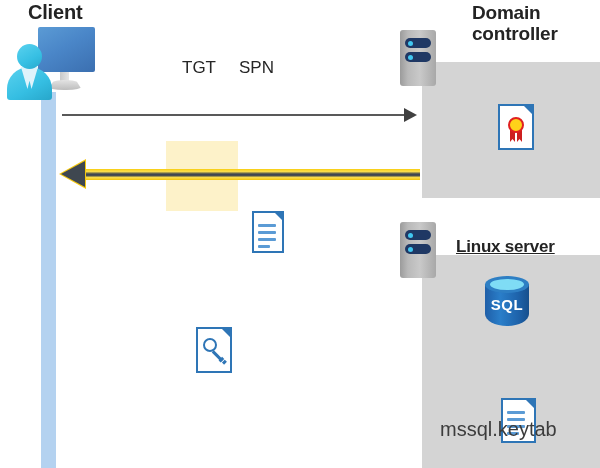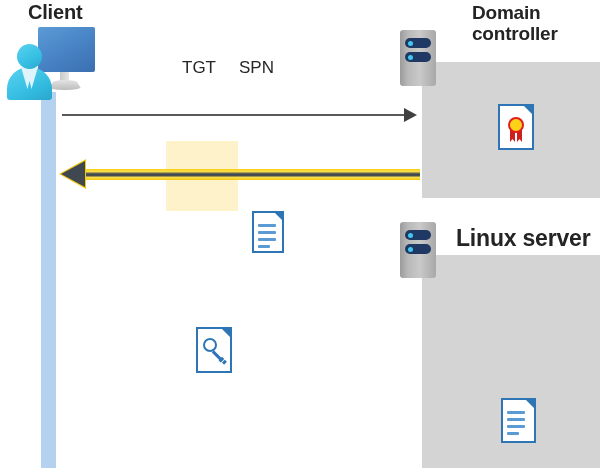--- a/index.html
+++ b/index.html
@@ -13,21 +13,21 @@
   
   .abs{position:absolute;}
 
   
   .title{
     font-weight:bold;color:#242424;letter-spacing:-0.2px;
     line-height:1.12;
   }
   #client-title{left:28px;top:1px;font-size:20px;}
   #dc-title{left:456px;top:2px;font-size:19px;width:140px;margin-left:16px;}
-  #linux-title{left:456px;top:226px;font-size:23px;}
+  #linux-title{left:456px;top:237px;font-size:17px;text-decoration:underline;}
 
   
   .panel{background:#d4d4d4;}
   #dc-panel{left:422px;top:62px;width:180px;height:136px;}
   #linux-panel{left:422px;top:255px;width:180px;height:213px;}
 
   
   .server{
     width:36px;height:56px;border-radius:3px;
     background:linear-gradient(90deg,#9b9b9b 0%,#b9b9b9 22%,#c9c9c9 55%,#a8a8a8 100%);
@@ -223,29 +223,36 @@
   <div class="abs server" id="linux-server">
     <div class="bar b1">
         <div class="dot"></div>
       </div>
     <div class="bar b2">
         <div class="dot"></div>
       </div>
   </div>
   <div class="abs title" id="linux-title">Linux server</div>
 
+  <div class="abs" id="sql-icon">
+    <div class="cyl-body"></div>
+    <div class="cyl-top"></div>
+    <div class="cyl-top-inner"></div>
+    <div class="cyl-text">SQL</div>
+  </div>
 
   <div class="abs doc doc-lines" id="keytab-doc">
     <div class="sheet"></div>
     <div class="fold" style="border-width:0 12px 12px 0;"></div>
     <div class="line l1"></div>
     <div class="line l2"></div>
     <div class="line l3"></div>
     <div class="line l4"></div>
   </div>
+  <div class="abs" id="keytab-label">mssql.keytab</div>
 
   <div class="abs" id="req-line"></div>
   <div class="abs" id="req-head"></div>
 
   <div class="abs" id="tgt-label">TGT</div>
   <div class="abs doc doc-lines" id="tgt-doc">
     <div class="sheet"></div>
     <div class="fold" style="border-width:0 11px 11px 0;"></div>
     <div class="line l1"></div>
     <div class="line l2"></div>

